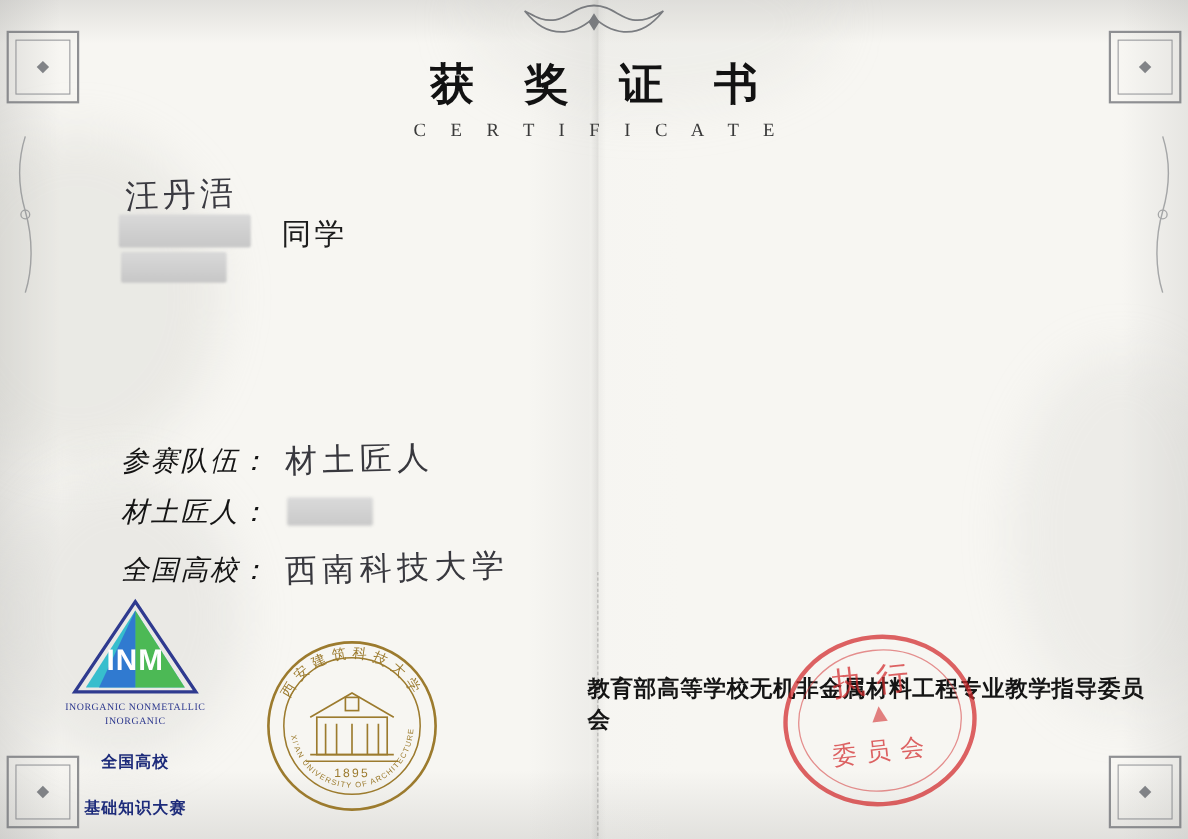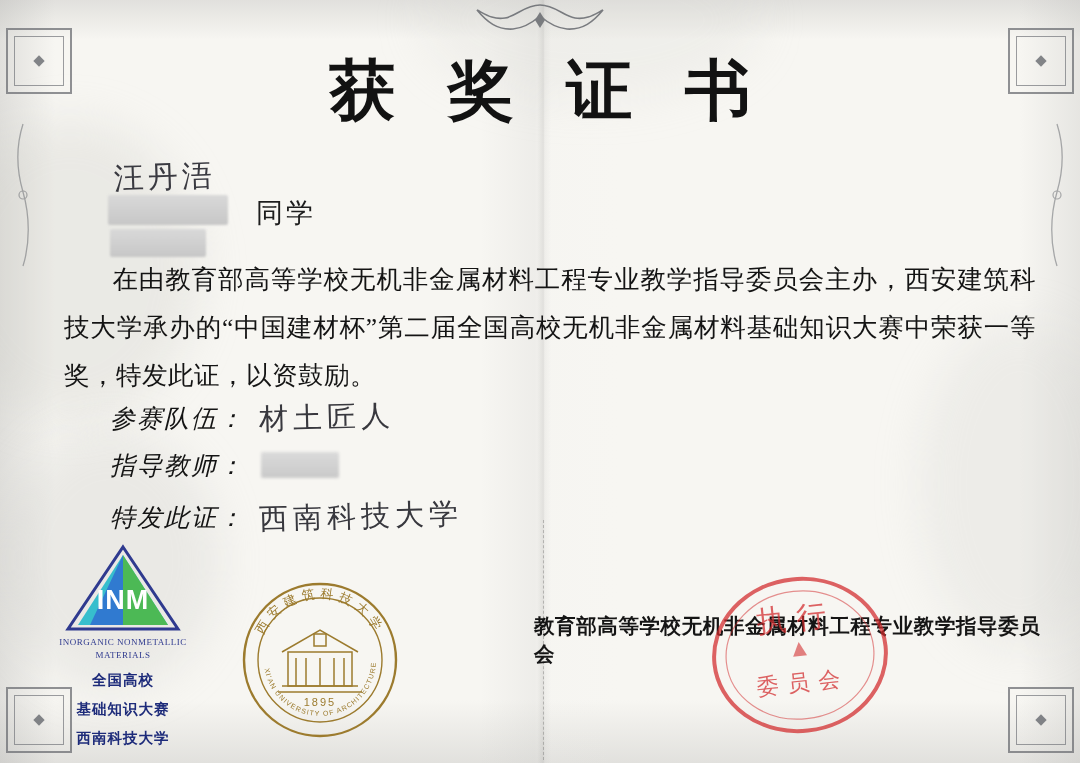--- a/index.html
+++ b/index.html
@@ -115,21 +115,21 @@
   
   .title-block {
     position: absolute;
     top: 55px;
     left: 0;
     right: 0;
     text-align: center;
   }
   .title-main {
     font-family: "Liberation Serif", "DejaVu Serif", serif;
-    font-size: 66px;
+    font-size: 40px;
     font-weight: bold;
     letter-spacing: 18px;
     color: #121212;
     text-indent: 18px;
     line-height: 1.1;
   }
   .title-sub {
     margin-top: 10px;
     font-family: "Liberation Serif", "DejaVu Serif", serif;
     font-size: 17px;
@@ -232,21 +232,21 @@
   .logo-inm svg { display: block; margin: 0 auto; }
   .logo-inm .cap {
     margin-top: 2px;
     font-size: 9px;
     color: #2f3a8f;
     letter-spacing: .5px;
     line-height: 1.25;
     text-align: center;
   }
   .logo-inm .cn {
-    margin-top: 8px;
+    margin-top: 21px;
     font-size: 14.5px;
     font-weight: bold;
     color: #1d2b7a;
     line-height: 1.45;
     letter-spacing: 1px;
   }
 
   .logo-univ {
     position: absolute;
     left: 236px;
@@ -319,53 +319,53 @@
   <svg class="orn-side orn-right" viewBox="0 0 26 150">
     <path d="M13 4 C20 26 20 48 13 72 C6 96 6 124 13 146" fill="none" stroke="#6b6e73" stroke-width="1.3"></path>
     <circle cx="13" cy="75" r="4" fill="none" stroke="#6b6e73" stroke-width="1.2"></circle>
   </svg>
 
   <div class="fold"></div>
   <div class="fold-dash"></div>
 
   <div class="title-block">
     <div class="title-main">获 奖 证 书</div>
+    <div class="title-sub">C E R T I F I C A T E</div>
   </div>
 
   <div class="recipient-row">
     <div class="hand-name">汪丹浯</div>
     <div class="redact redact-1"></div>
     <div class="redact redact-2"></div>
     <div class="tongxue">同学</div>
   </div>
 
-  <div class="para"><span class="indent"></span><span>在由教育部高等学校无机非金属材料工程专业教学指导委员会主办，西安建筑科技大学承办的“中国建材杯”第二届全国高校无机非金属材料基础知识大赛中荣获一等奖，特发此证，以资鼓励。</span></div>
 
   <div class="field field-team">
     <span class="label">参赛队伍：</span><span class="value-hand">材土匠人</span>
   </div>
 
   <div class="field field-mentor">
-    <span class="label">指导教师：</span><span class="redact-mentor"></span>
+    <span class="label">材土匠人：</span><span class="redact-mentor"></span>
   </div>
 
   <div class="field field-school">
-    <span class="label">特发此证：</span><span class="value-hand">西南科技大学</span>
+    <span class="label">全国高校：</span><span class="value-hand">西南科技大学</span>
   </div>
 
   <div class="logo-inm">
     <svg width="126" height="92" viewBox="0 0 126 92">
       <polygon points="63,4 118,86 8,86" fill="none" stroke="#2f3a8f" stroke-width="3"></polygon>
       <polygon points="63,12 108,82 18,82" fill="#17b6c9" opacity="0.85"></polygon>
       <polygon points="63,12 108,82 63,82" fill="#4fb848" opacity="0.9"></polygon>
       <polygon points="63,12 63,82 30,82" fill="#2f6fd0" opacity="0.85"></polygon>
       <text x="63" y="66" text-anchor="middle" font-family="Liberation Sans, sans-serif" font-size="27" font-weight="bold" fill="#ffffff" letter-spacing="1">INM</text>
     </svg>
     <div class="cap">INORGANIC NONMETALLIC</div>
-    <div class="cap">MATERIALS</div>
+    <div class="cap">INORGANIC</div>
     <div class="cn">全国高校</div>
     <div class="cn">基础知识大赛</div>
     <div class="cn">西南科技大学</div>
   </div>
 
   <svg class="logo-univ" viewBox="0 0 168 168">
     <defs>
       <path id="ringTop" d="M 22 84 A 62 62 0 0 1 146 84"></path>
       <path id="ringBottom" d="M 28 84 A 56 56 0 0 0 140 84"></path>
     </defs>

